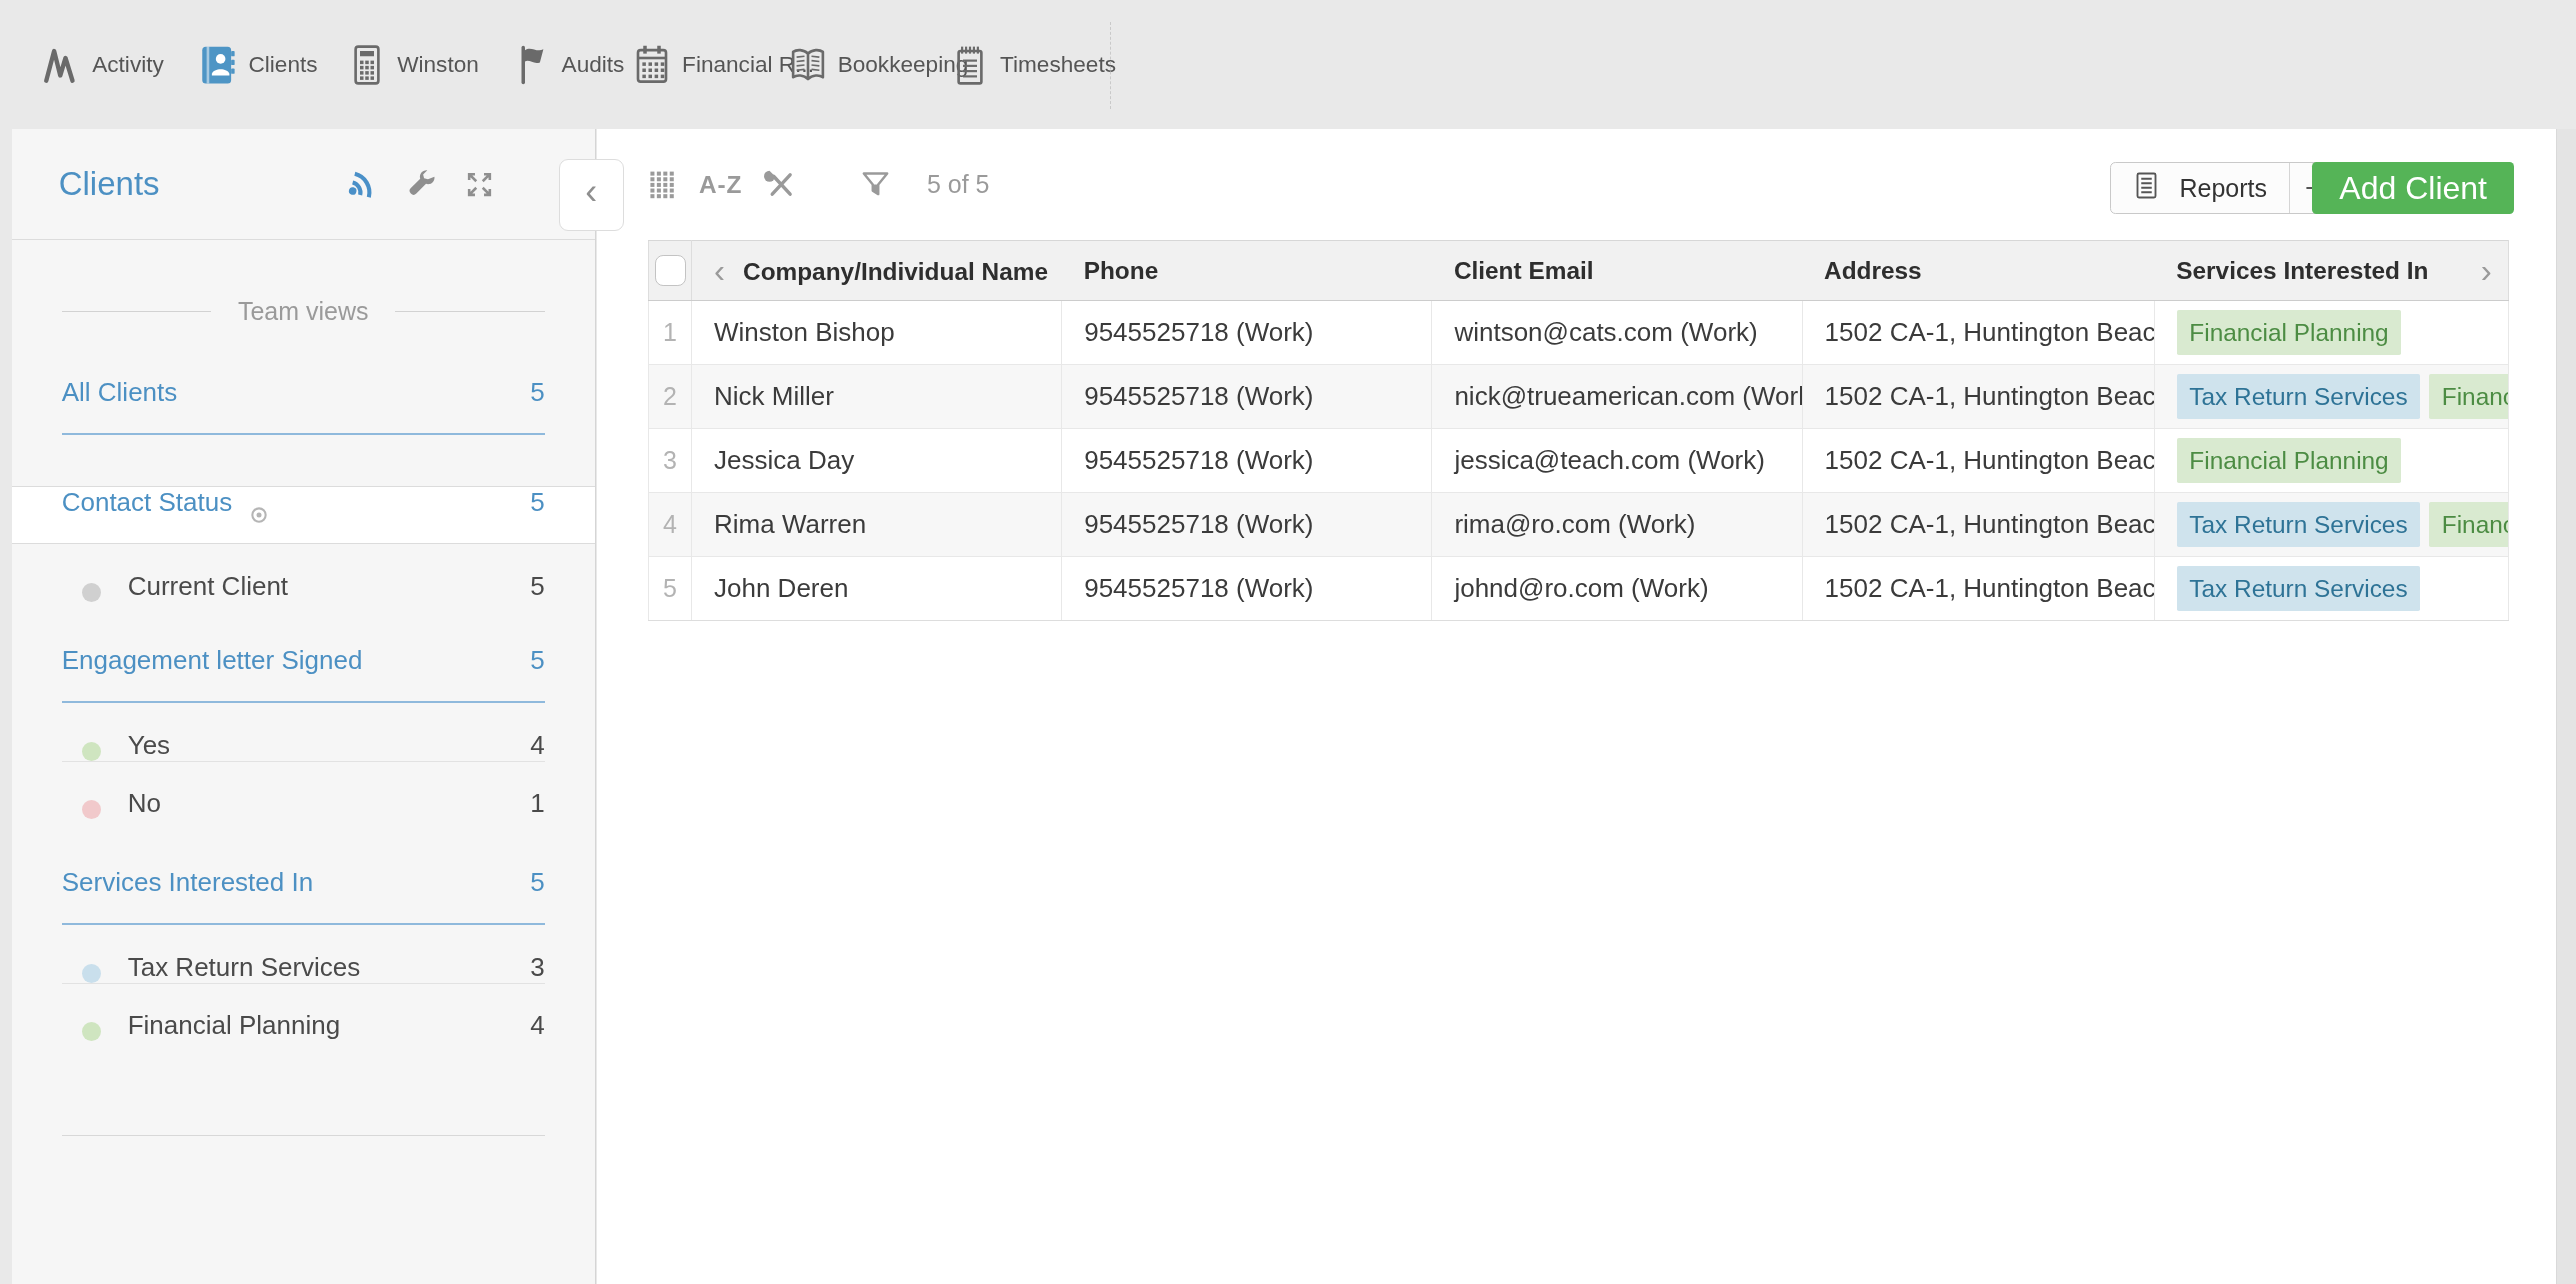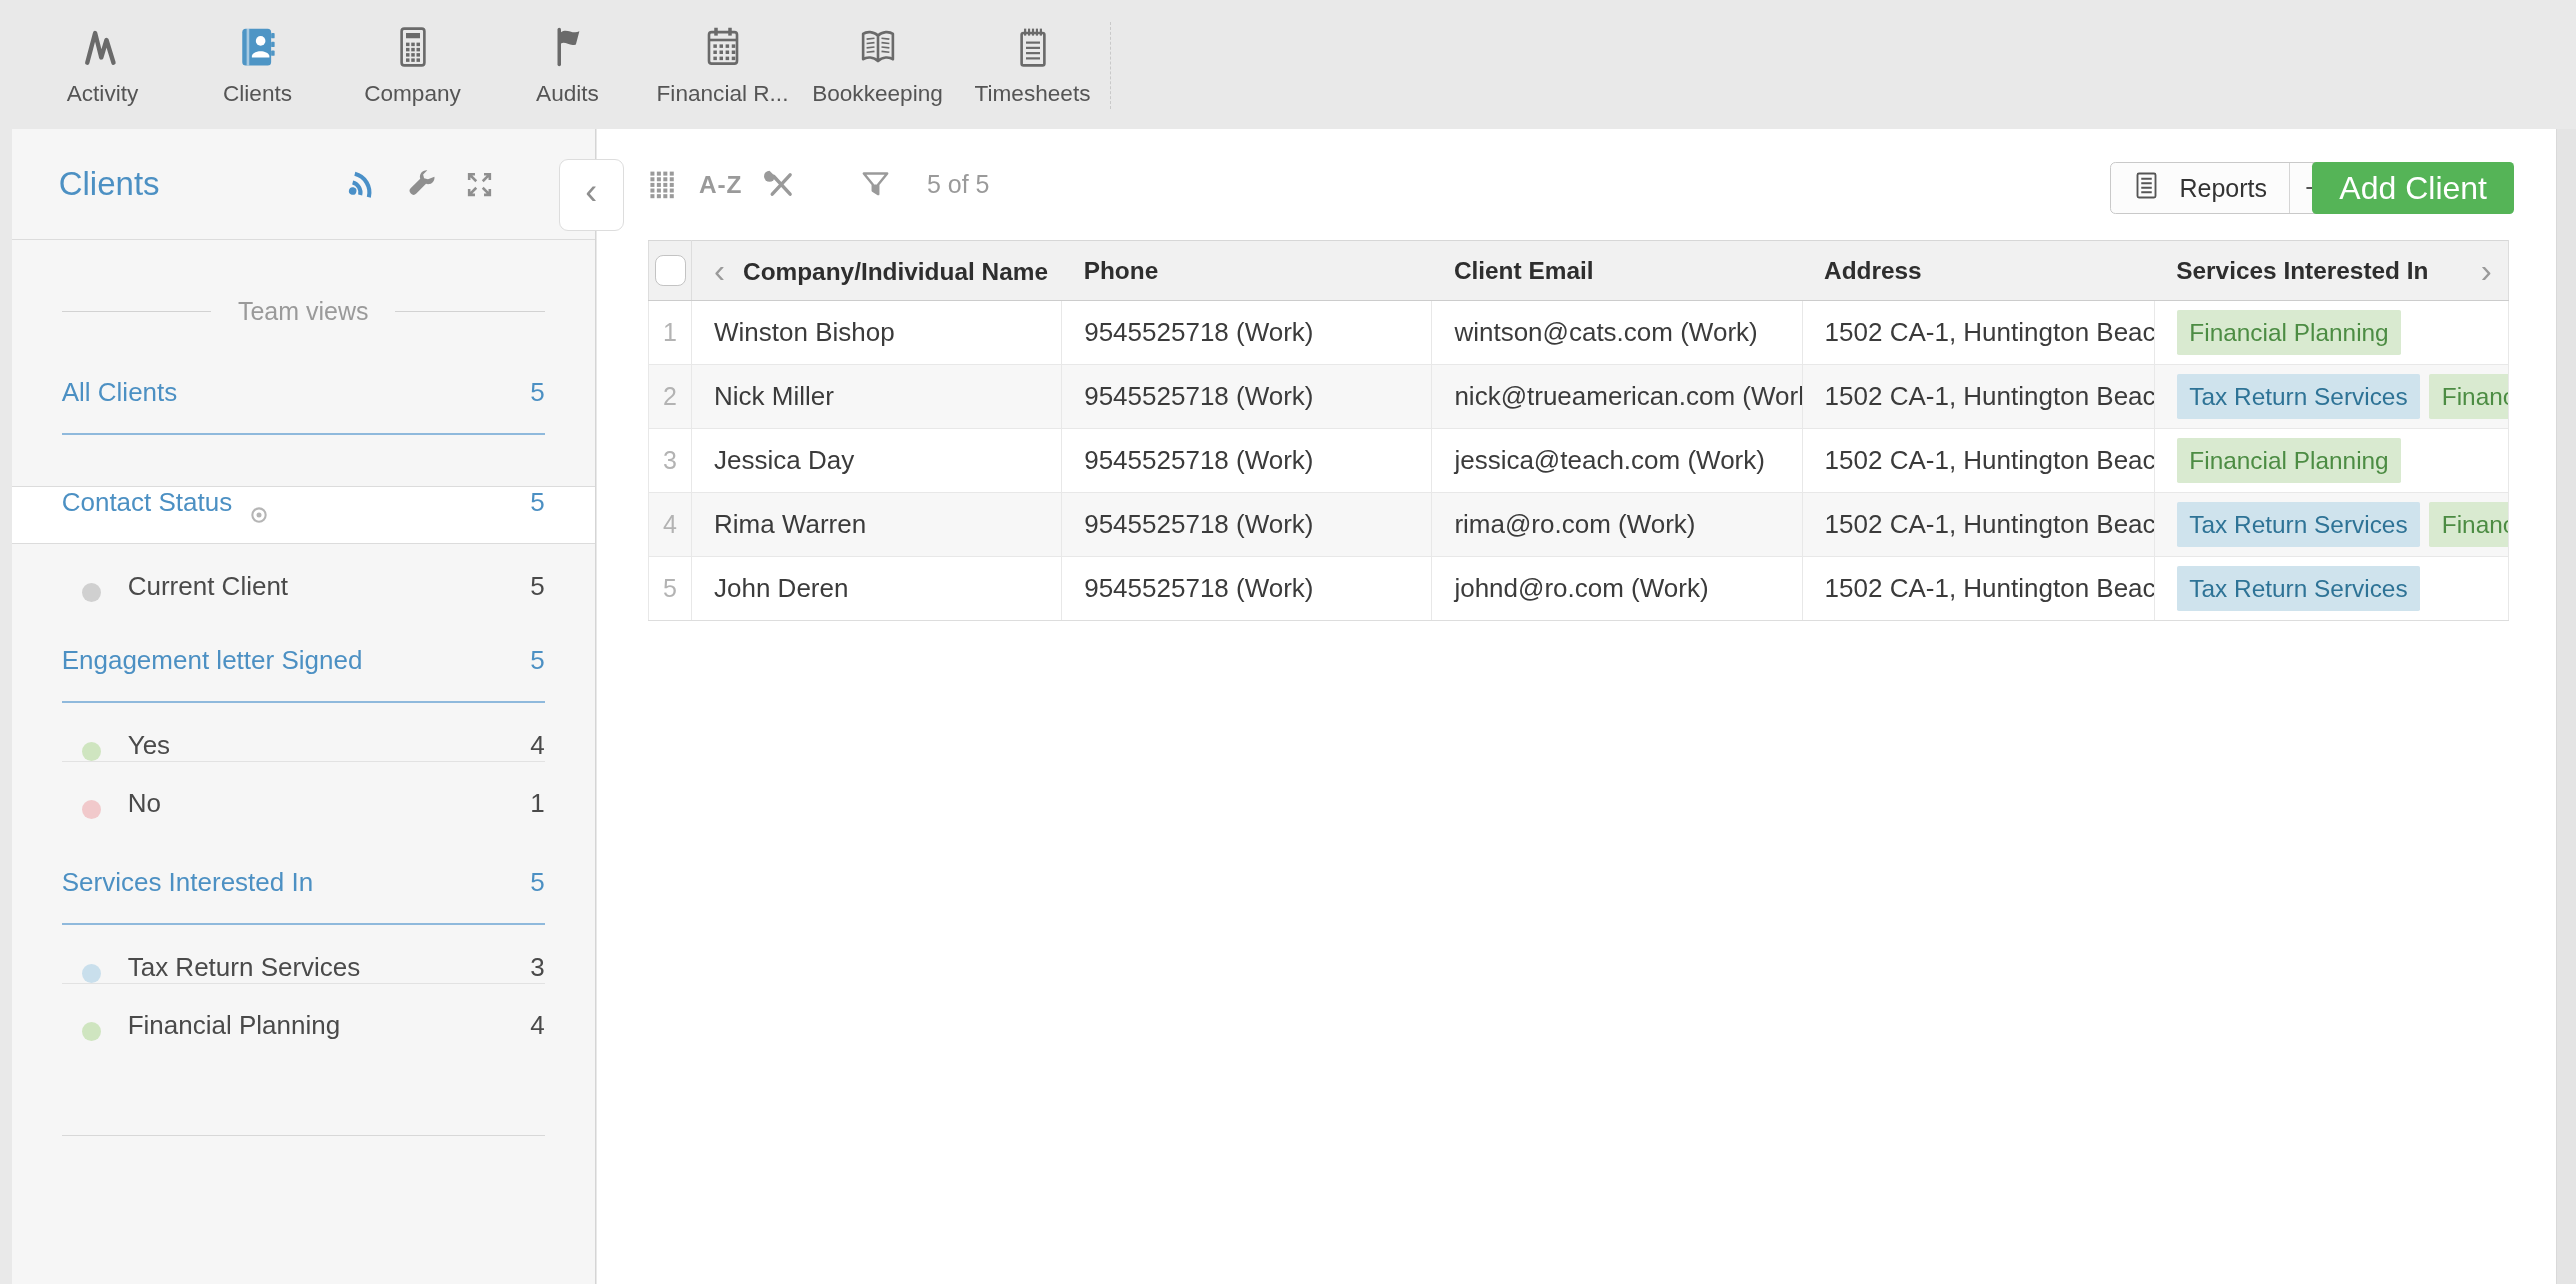--- a/index.html
+++ b/index.html
@@ -9,21 +9,21 @@
     background:#e9e9e9;
     font-family:"Liberation Sans", sans-serif;
     overflow:hidden;
     color:#3b3b3b;
   }
 
   
   .topbar { position:absolute; left:0; top:0; width:2576px; height:129px; background:#e9e9e9; }
   .topbar-inner { display:flex; align-items:stretch; height:100%; padding-left:25px; }
   #nav-items { display:flex; }
-  .nav-item { width:155px; height:129px; display:flex; flex-direction:column; align-items:center; justify-content:center; gap:9px; cursor:pointer; }
+  .nav-item { width:155px; height:129px; display:flex; flex-direction:row; align-items:center; justify-content:center; gap:9px; cursor:pointer; }
   .nav-icon { height:49px; display:flex; align-items:center; justify-content:center; }
   .nav-label { font-size:22.6px; color:#555; white-space:nowrap; }
   .nav-sep { border-left:1.8px dashed #c9c9c9; height:87px; margin-top:22px; }
   .nav-item.add-app .nav-label { color:#ababab; letter-spacing:0.5px; }
 
   
   .sidebar { position:absolute; left:11.7px; top:129px; width:584px; bottom:0; background:#f6f6f6; border-right:0.9px solid #d5d5d5; }
   .sidebar-header { position:relative; height:111px; border-bottom:0.9px solid #dcdcdc; }
   .sidebar-title { position:absolute; left:47px; top:50%; transform:translateY(-50%); font-size:33px; color:#4c90c3; font-weight:400; }
   .sb-icons { position:absolute; right:99px; top:0; bottom:0; display:flex; align-items:center; gap:25px; }
@@ -136,21 +136,21 @@
                 <rect x="28" y="25" width="4" height="4"></rect>
                 <rect x="16" y="31" width="4" height="4"></rect>
                 <rect x="22" y="31" width="4" height="4"></rect>
                 <rect x="28" y="31" width="4" height="4"></rect>
                 <rect x="16" y="37" width="4" height="4"></rect>
                 <rect x="22" y="37" width="4" height="4"></rect>
                 <rect x="28" y="37" width="4" height="4"></rect>
               </g>
             </svg>
           </span>
-          <span class="nav-label">Company</span>
+          <span class="nav-label">Winston</span>
         </div>
         <div class="nav-item">
           <span class="nav-icon">
             <svg viewBox="0 0 48 48" width="42" height="42">
               <path d="M14 4 L14 44" stroke="#6a6a6a" stroke-width="4" stroke-linecap="round"></path>
               <path d="M16 7 C23 2 29 10 37 6 L33 21 C26 24 21 17 16 20 Z" fill="#6a6a6a"></path>
             </svg>
           </span>
           <span class="nav-label">Audits</span>
         </div>

